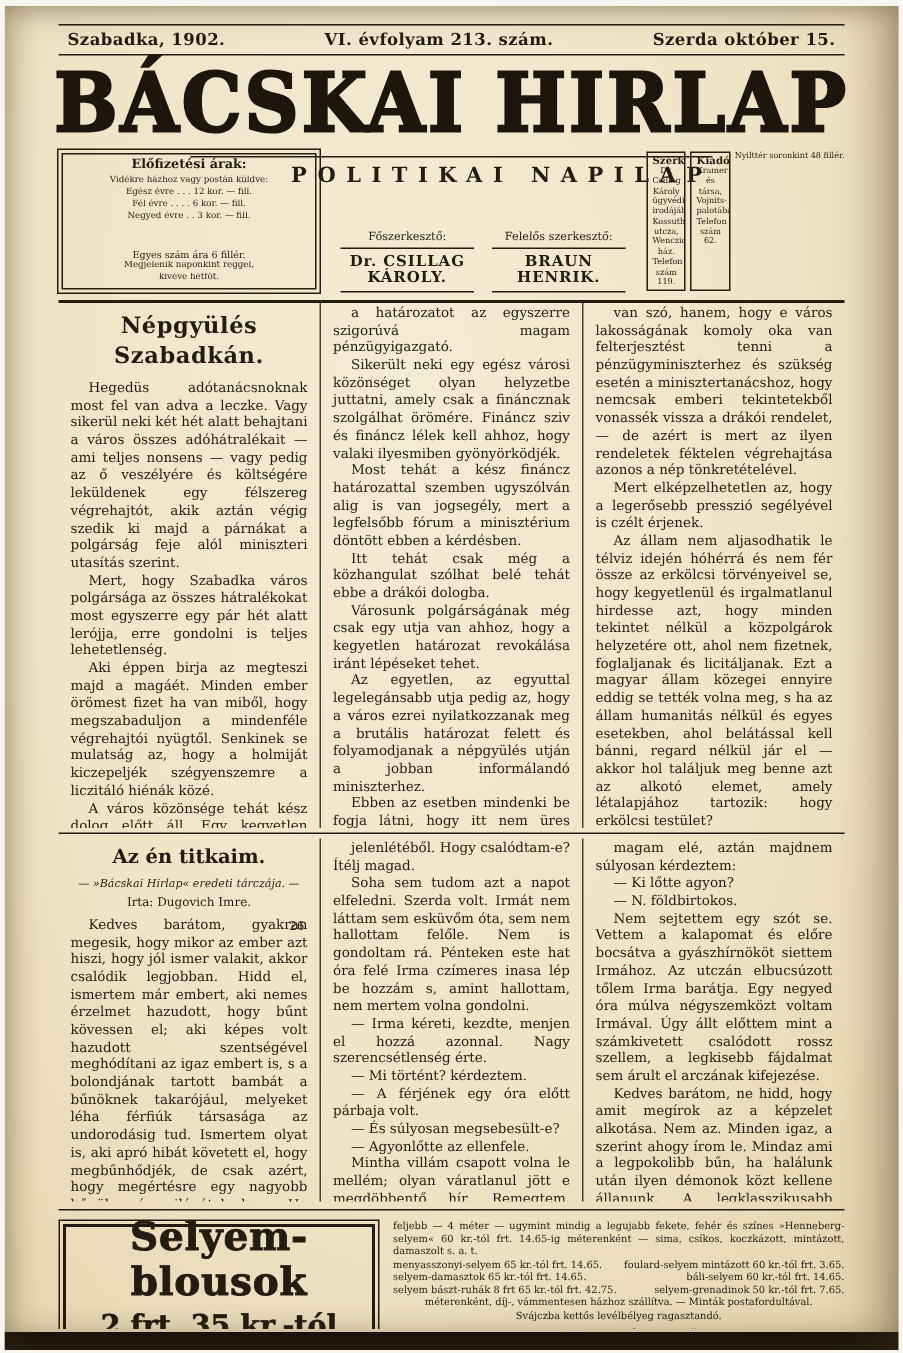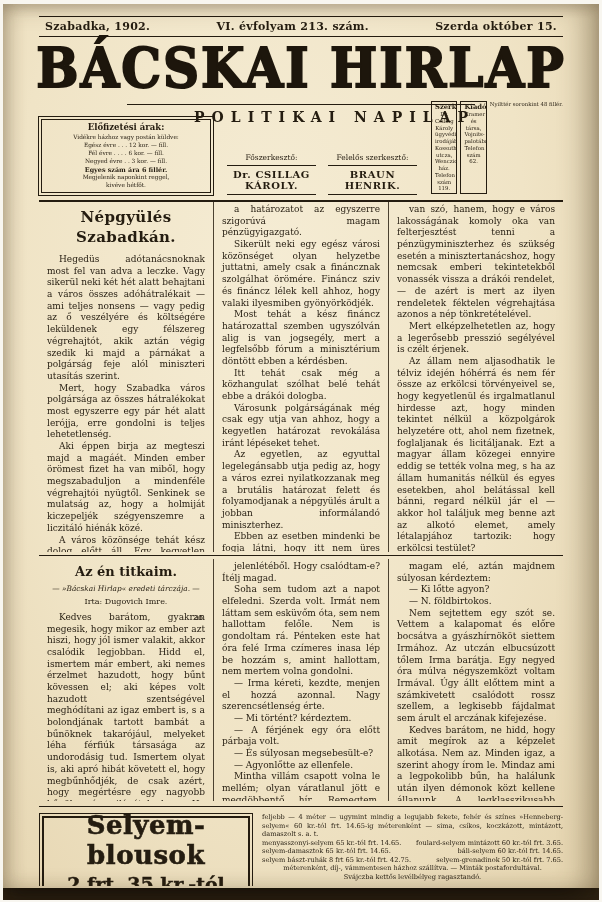--- a/index.html
+++ b/index.html
@@ -48,21 +48,21 @@
   .subtitle { font-size: 14px; font-weight: bold; letter-spacing: 7px; }
 
   
   .inforow { display: flex; align-items: flex-end; gap: 8px; margin: 6px 22px 0; height: 64px; }
   .subbox {
     width: 170px; border: 1px solid #241c10; outline: 1px solid #241c10; outline-offset: 2px;
     margin: 2px; padding: 2px 4px; text-align: center; font-size: 5.8px; line-height: 1.35;
   }
   .subbox .bx-title { font-size: 8.5px; font-weight: bold; margin-bottom: 1px; }
   .subline { white-space: nowrap; overflow: hidden; }
-  .subline.bold { font-weight: bold; font-size: 6.4px; }
+  .subline.bold { font-weight: normal; font-size: 6.4px; margin-top: 17px; }
   .editors { flex: 1; display: flex; align-items: center; }
   .editor-cell { flex: 1; text-align: center; }
   .editor-label { font-size: 7.5px; }
   .editor-name {
     font-size: 10px; font-weight: bold; letter-spacing: .6px;
     border-top: 1px solid #241c10; border-bottom: 1px solid #241c10;
     padding: 3px 2px; margin: 3px 6px 0;
   }
   .officeboxes { width: 132px; display: flex; flex-direction: row; gap: 3px; margin: 1px 0; }
   .officebox { flex: 1; border: 1px solid #241c10; padding: 1px 3px; text-align: center; font-size: 5.4px; line-height: 1.25; overflow: hidden; }
@@ -167,21 +167,21 @@
         <p class="body">Aki éppen birja az megteszi majd a magáét. Minden ember örömest fizet ha van miből, hogy megszabaduljon a mindenféle végrehajtói nyügtől. Senkinek se mulatság az, hogy a holmiját kiczepeljék szégyenszemre a liczitáló hiénák közé.</p>
         <p class="body">A város közönsége tehát kész dolog előtt áll. Egy kegyetlen határozat előtt amelyet a pénzügyigazgatónak sikerült a minisztertől kierőszakolnia.</p>
 
       </div>
       <div class="col">
         <p class="body">a határozatot az egyszerre szigorúvá magam pénzügyigazgató.</p>
         <p class="body">Sikerült neki egy egész városi közönséget olyan helyzetbe juttatni, amely csak a fináncznak szolgálhat örömére. Fináncz sziv és fináncz lélek kell ahhoz, hogy valaki ilyesmiben gyönyörködjék.</p>
         <p class="body">Most tehát a kész fináncz határozattal szemben ugyszólván alig is van jogsegély, mert a legfelsőbb fórum a minisztérium döntött ebben a kérdésben.</p>
         <p class="body">Itt tehát csak még a közhangulat szólhat belé tehát ebbe a drákói dologba.</p>
         <p class="body">Városunk polgárságának még csak egy utja van ahhoz, hogy a kegyetlen határozat revokálása iránt lépéseket tehet.</p>
-        <p class="body">Az egyetlen, az egyuttal legelegánsabb utja pedig az, hogy a város ezrei nyilatkozzanak meg a brutális határozat felett és folyamodjanak a népgyülés árult a jobban informálandó miniszterhez.</p>
+        <p class="body">Az egyetlen, az egyuttal legelegánsabb utja pedig az, hogy a város ezrei nyilatkozzanak meg a brutális határozat felett és folyamodjanak a népgyülés utján a jobban informálandó miniszterhez.</p>
         <p class="body">Ebben az esetben mindenki be fogja látni, hogy itt nem üres tüntetésről</p>
       </div>
       <div class="col">
         <p class="body">van szó, hanem, hogy e város lakosságának komoly oka van felterjesztést tenni a pénzügyminiszterhez és szükség esetén a minisztertanácshoz, hogy nemcsak emberi tekintetekből vonassék vissza a drákói rendelet, — de azért is mert az ilyen rendeletek féktelen végrehajtása azonos a nép tönkretételével.</p>
         <p class="body">Mert elképzelhetetlen az, hogy a legerősebb presszió segélyével is czélt érjenek.</p>
         <p class="body">Az állam nem aljasodhatik le télviz idején hóhérrá és nem fér össze az erkölcsi törvényeivel se, hogy kegyetlenül és irgalmatlanul hirdesse azt, hogy minden tekintet nélkül a közpolgárok helyzetére ott, ahol nem fizetnek, foglaljanak és licitáljanak. Ezt a magyar állam közegei ennyire eddig se tették volna meg, s ha az állam humanitás nélkül és egyes esetekben, ahol belátással kell bánni, regard nélkül jár el — akkor hol találjuk meg benne azt az alkotó elemet, amely létalapjához tartozik: hogy erkölcsi testület?</p>
       </div>
     </div>
 
     <div class="rule-thin"></div>

